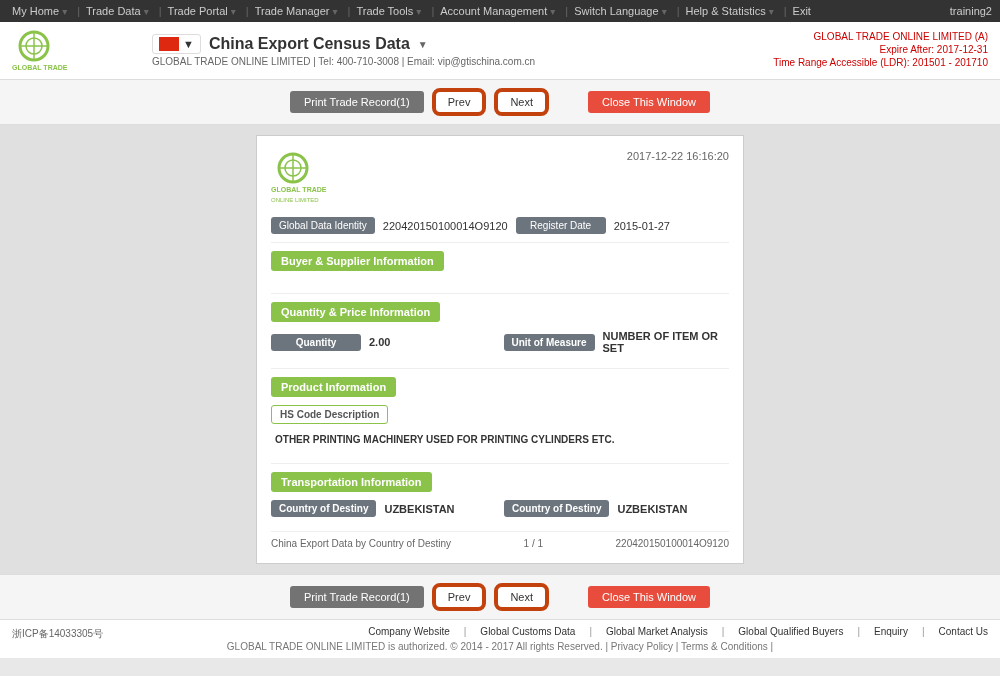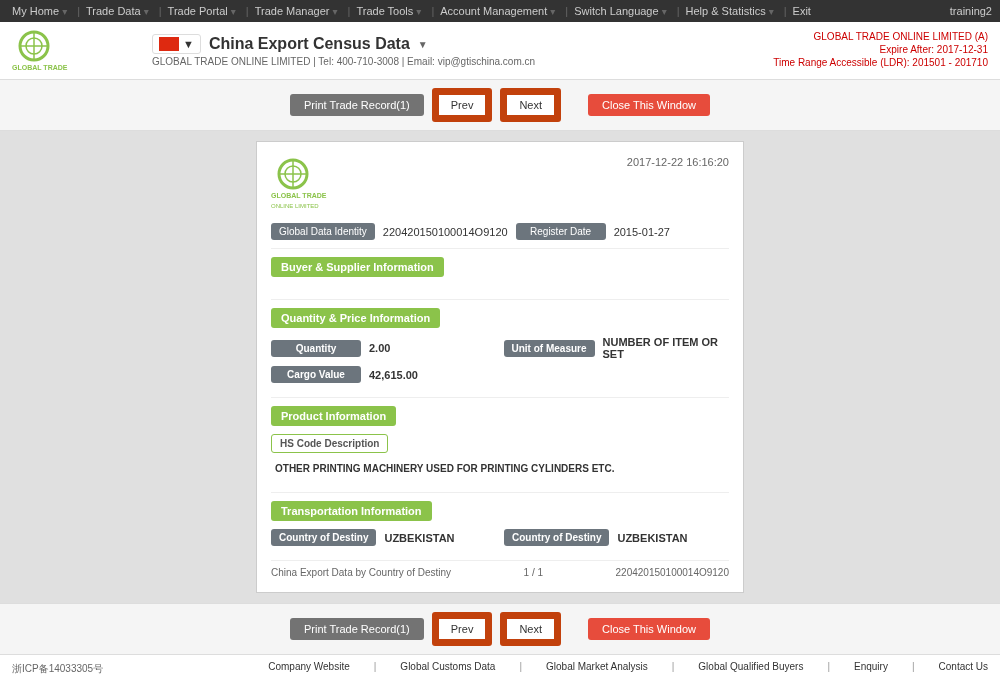--- a/index.html
+++ b/index.html
@@ -97,23 +97,23 @@
       color: #fff;
       border: none;
       padding: 5px 14px;
       border-radius: 3px;
       cursor: pointer;
       font-size: 11px;
     }
     .btn-nav {
       background: #fff;
       color: #333;
-      border: 7px solid #c2410c;
+      border: 4px solid #c2410c;
       padding: 4px 12px;
-      border-radius: 3px;
+      border-radius: 8px;
       cursor: pointer;
       font-size: 11px;
     }
     .btn-close {
       background: #e74c3c;
       color: #fff;
       border: none;
       padding: 5px 14px;
       border-radius: 3px;
       cursor: pointer;
@@ -219,21 +219,21 @@
     
     .footer {
       background: #fff;
       border-top: 1px solid #ddd;
       padding: 6px 12px;
       font-size: 10px;
       color: #555;
     }
     .footer-links {
       display: flex;
-      gap: 24px;
+      gap: 14px;
       justify-content: center;
       margin-bottom: 4px;
     }
     .footer-links a { color: #333; text-decoration: none; }
     .footer-links .sep { color: #999; }
     .footer-copy {
       text-align: center;
       font-size: 10px;
       color: #777;
     }
@@ -335,24 +335,20 @@
     <hr class="divider">
 
     <div class="section">
       <div class="section-title">Quantity &amp; Price Information</div>
       <div class="field-row">
         <span class="field-label">Quantity</span>
         <span class="field-value">2.00</span>
         <span class="field-label">Unit of Measure</span>
         <span class="field-value">NUMBER OF ITEM OR SET</span>
       </div>
-      <div class="field-row">
-        <span class="field-label">Cargo Value</span>
-        <span class="field-value">42,615.00</span>
-      </div>
     </div>
 
     <hr class="divider">
 
     <div class="section">
       <div class="section-title">Product Information</div>
       <div class="field-row">
         <span class="field-label-outline">HS Code Description</span>
       </div>
       <div class="hs-desc">OTHER PRINTING MACHINERY USED FOR PRINTING CYLINDERS ETC.</div>

